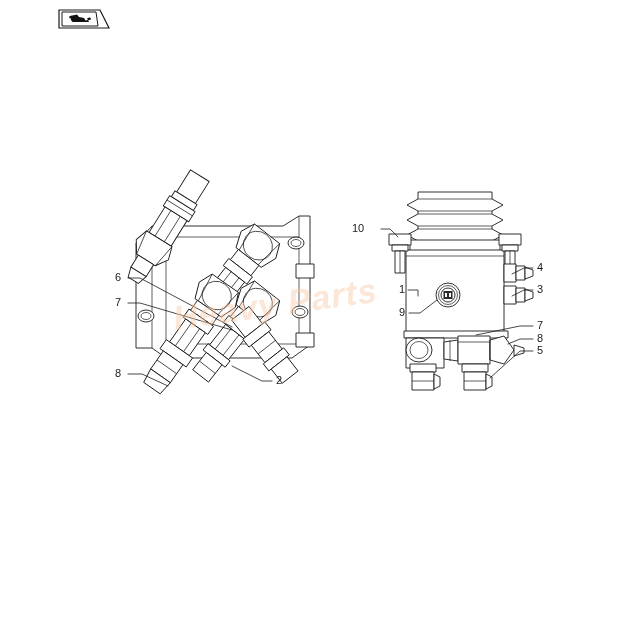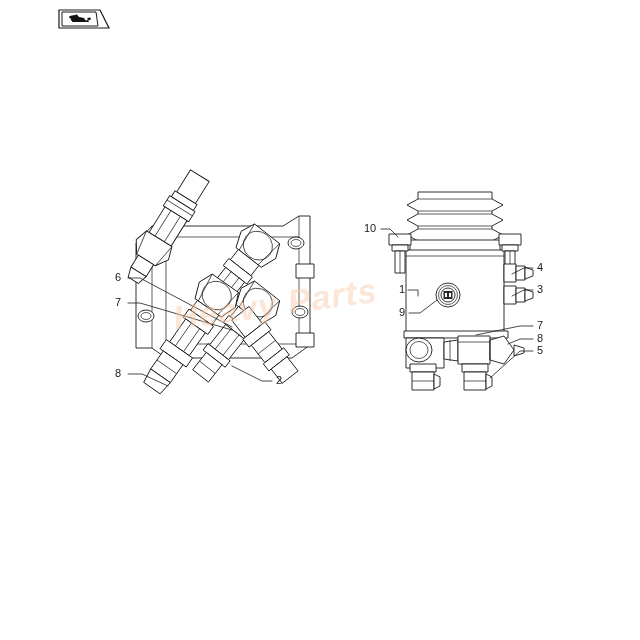--- a/index.html
+++ b/index.html
@@ -280,20 +280,20 @@
   <g opacity="0.55">
     <text class="watermark-text" x="175" y="330" transform="rotate(-8 175 330)">Heavy Parts</text>
   </g>
 </svg>
 
 <div class="callout" style="left:115px; top:272px;">6</div>
 <div class="callout" style="left:115px; top:297px;">7</div>
 <div class="callout" style="left:115px; top:368px;">8</div>
 <div class="callout" style="left:276px; top:375px;">2</div>
 
-<div class="callout" style="left:364px; top:223px;">10</div>
+<div class="callout" style="left:352px; top:223px;">10</div>
 <div class="callout" style="left:399px; top:284px;">1</div>
 <div class="callout" style="left:399px; top:307px;">9</div>
 <div class="callout" style="left:537px; top:262px;">4</div>
 <div class="callout" style="left:537px; top:284px;">3</div>
 <div class="callout" style="left:537px; top:320px;">7</div>
 <div class="callout" style="left:537px; top:333px;">8</div>
 <div class="callout" style="left:537px; top:345px;">5</div>
 
 </body></html>

